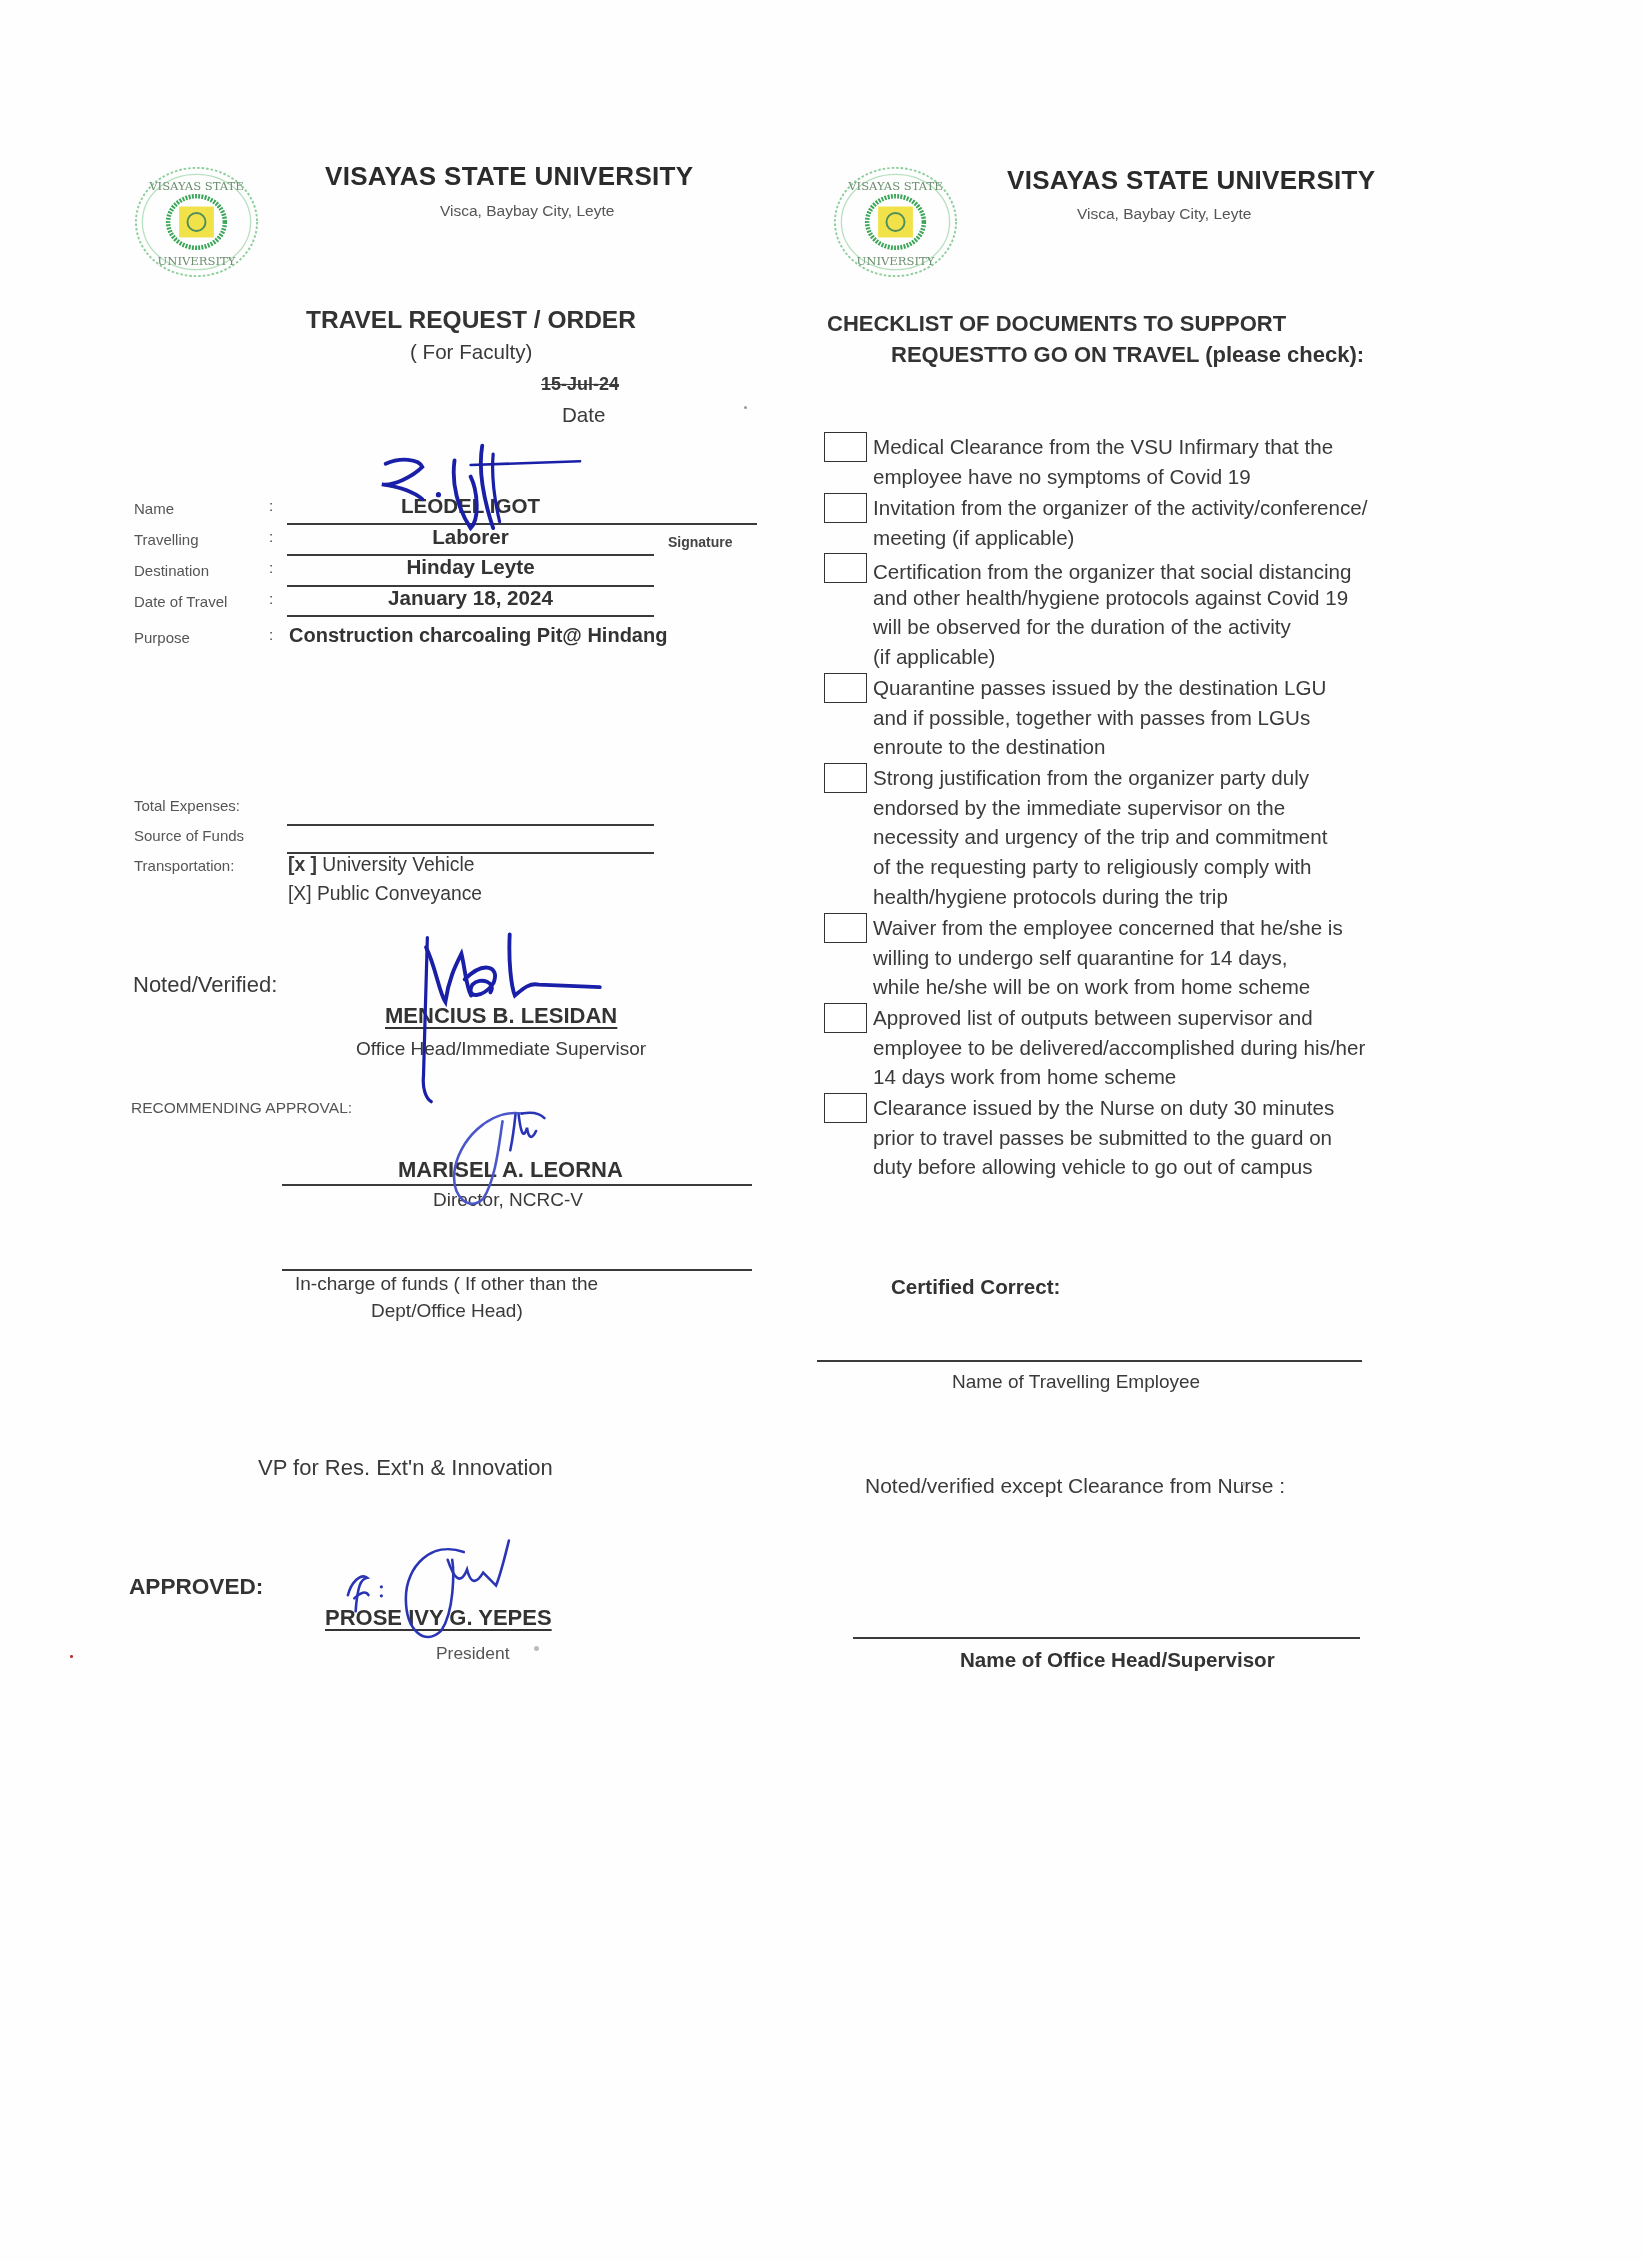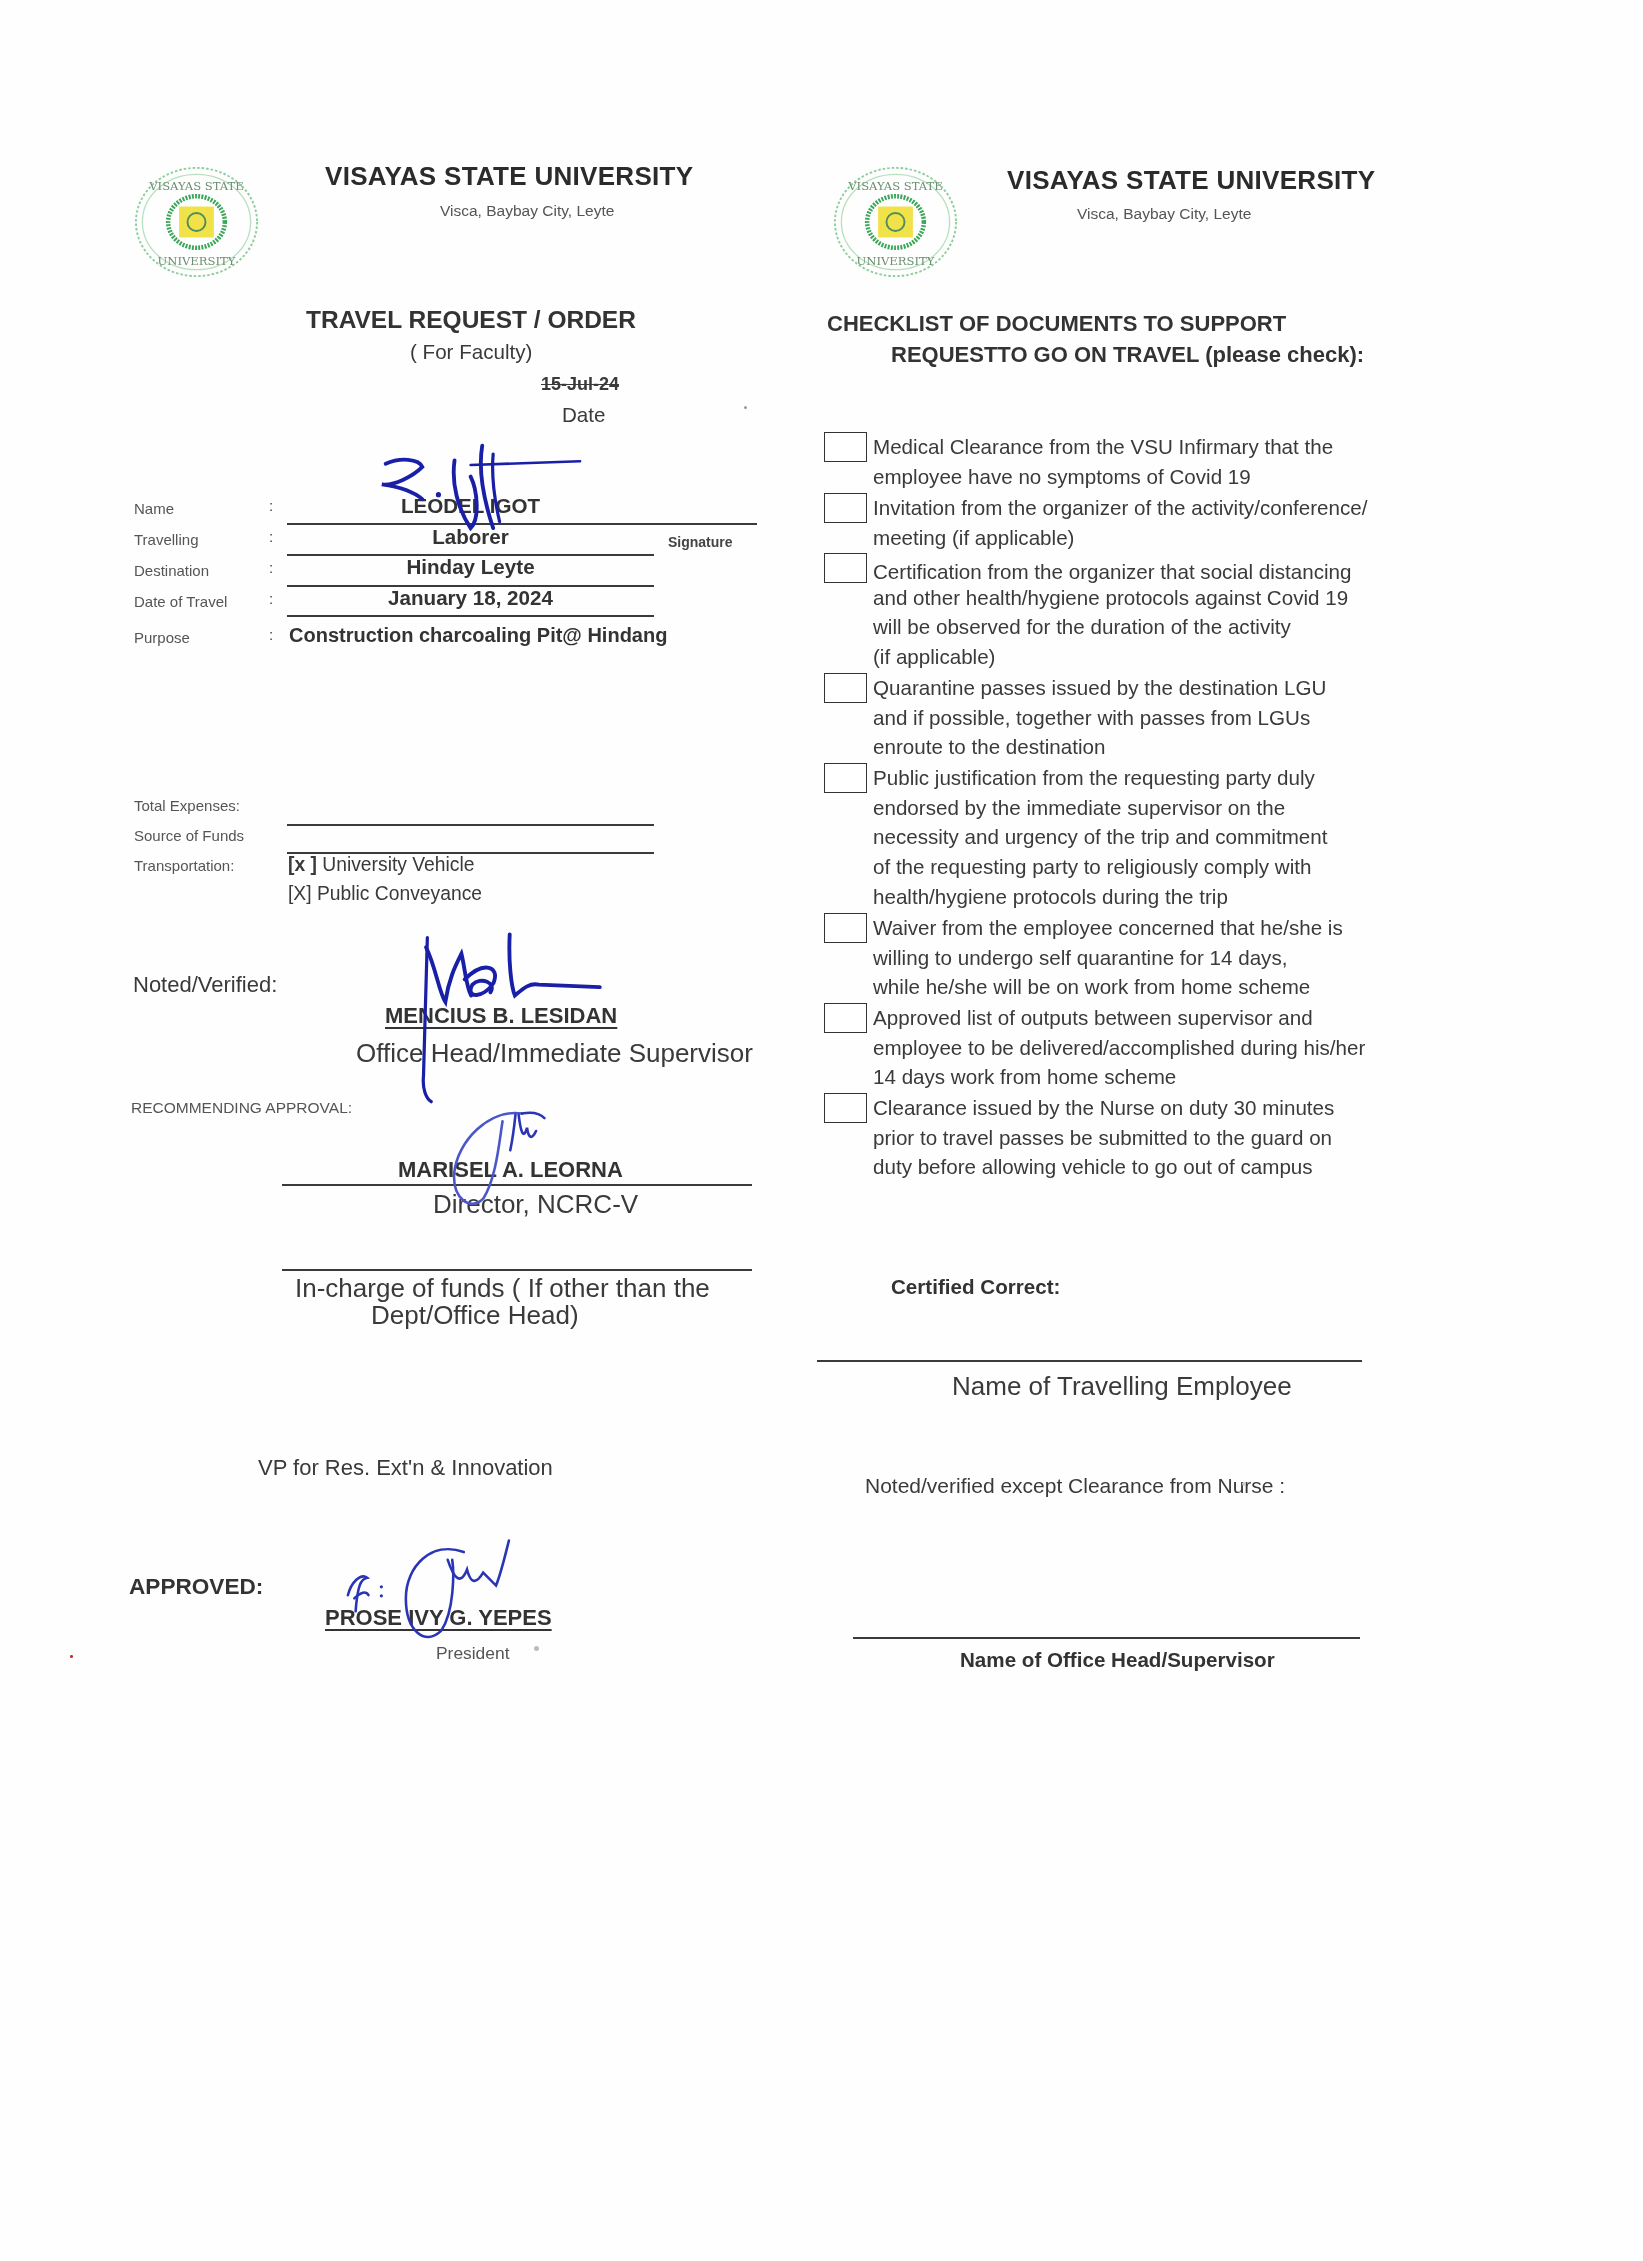--- a/index.html
+++ b/index.html
@@ -16,21 +16,21 @@
     .form-title { font-weight: bold; font-size: 24.5px; white-space: nowrap; color: #333; }
     .sub { font-size: 20.6px; white-space: nowrap; color: #3a3a3a; }
     .date-val { font-weight: bold; font-size: 18px; color: #3a3a3a; white-space: nowrap; }
     .lbl { font-size: 15px; color: #555; white-space: nowrap; }
     .colon { font-size: 15px; color: #444; }
     .field-val { font-weight: bold; font-size: 20.6px; color: #333; text-align: center; white-space: nowrap; }
     .hline { height: 1.9px; background: #3a3a3a; }
     .small-bold { font-weight: bold; font-size: 14px; color: #444; }
     .body-txt { font-size: 20.6px; color: #3a3a3a; white-space: nowrap; }
     .name-sig { font-weight: bold; font-size: 22px; color: #333; white-space: nowrap; text-decoration: underline; text-decoration-thickness: 1.9px; text-underline-offset: 3.9px; }
-    .role { font-size: 26px; color: #3a3a3a; white-space: nowrap; }
+    .role { font-size: 19px; color: #3a3a3a; white-space: nowrap; }
     .rec { font-size: 15.5px; color: #555; white-space: nowrap; }
     .chk-box { width: 43px; height: 30px; border: 1.9px solid #333; box-sizing: border-box; background: #fff; cursor: pointer; }
     .chk-line { font-size: 20.6px; color: #3a3a3a; white-space: nowrap; line-height: 30px; }
     .sig-ink { pointer-events: none; }
     .right-title { font-weight: bold; font-size: 22px; color: #333; white-space: nowrap; }
   </style>
 </head>
 <body>
 
 <div class="abs seal" style="left:132px; top:164px;">
@@ -175,21 +175,21 @@
       <div class="chk-line" style="position: absolute; left: 55px; top: 89px;"> (if applicable)</div>
     </div>
     <div style="position: absolute; left: 0px; top: 241px;">
       <div class="chk-box" style="position: absolute; left: 6.4px; top: 0px;"></div>
       <div class="chk-line" style="position: absolute; left: 55px; top: 0px;">Quarantine passes issued by the destination LGU</div>
       <div class="chk-line" style="position: absolute; left: 55px; top: 30px;">and if possible, together with passes from LGUs</div>
       <div class="chk-line" style="position: absolute; left: 55px; top: 59px;">enroute to the destination</div>
     </div>
     <div style="position: absolute; left: 0px; top: 331px;">
       <div class="chk-box" style="position: absolute; left: 6.4px; top: 0px;"></div>
-      <div class="chk-line" style="position: absolute; left: 55px; top: 0px;">Public justification from the requesting party duly</div>
+      <div class="chk-line" style="position: absolute; left: 55px; top: 0px;">Strong justification from the organizer party duly</div>
       <div class="chk-line" style="position: absolute; left: 55px; top: 30px;">endorsed by the immediate supervisor on the</div>
       <div class="chk-line" style="position: absolute; left: 55px; top: 59px;">necessity and urgency of the trip and commitment</div>
       <div class="chk-line" style="position: absolute; left: 55px; top: 89px;">of the requesting party to religiously comply with</div>
       <div class="chk-line" style="position: absolute; left: 55px; top: 119px;">health/hygiene protocols during the trip</div>
     </div>
     <div style="position: absolute; left: 0px; top: 481px;">
       <div class="chk-box" style="position: absolute; left: 6.4px; top: 0px;"></div>
       <div class="chk-line" style="position: absolute; left: 55px; top: 0px;">Waiver from the employee concerned that he/she is</div>
       <div class="chk-line" style="position: absolute; left: 55px; top: 30px;">willing to undergo self quarantine for 14 days,</div>
       <div class="chk-line" style="position: absolute; left: 55px; top: 59px;">while he/she will be on work from home scheme</div>

